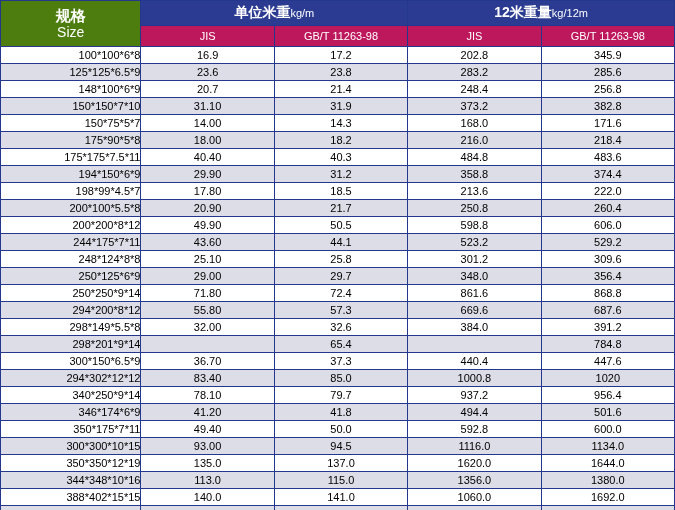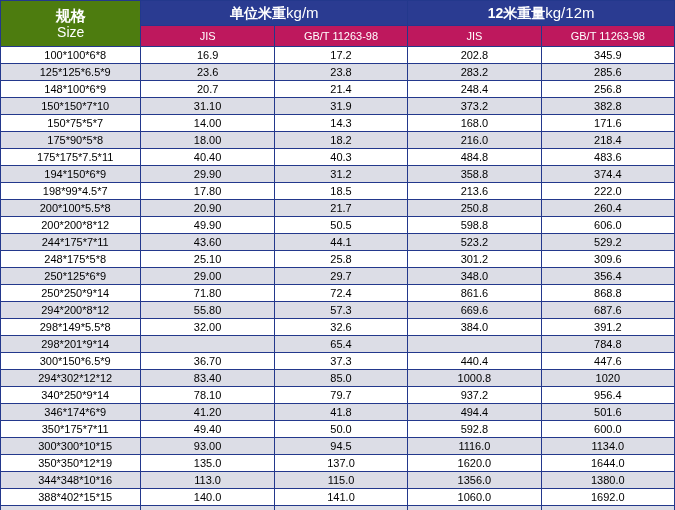--- a/index.html
+++ b/index.html
@@ -27,21 +27,21 @@
   .hdr-main {
     background: #2a3b91;
     color: #ffffff;
     text-align: center;
     vertical-align: middle;
     height: 24px;
     font-size: 14px;
     font-weight: bold;
   }
   .hdr-main .unit {
-    font-size: 15px;
+    font-size: 11px;
     font-weight: normal;
     padding-left: 0;
   }
   .hdr-sub {
     background: #be185d;
     color: #ffffff;
     text-align: center;
     vertical-align: middle;
     height: 20px;
     font-size: 11px;
@@ -64,21 +64,21 @@
   
   td.cell {
     height: 16px;
     font-size: 11px;
     color: #000000;
     text-align: center;
     vertical-align: middle;
     background: #ffffff;
   }
   td.cell.spec-col {
-    text-align: center;
+    text-align: right;
     padding-left: 9px;
   }
   tr.alt td.cell {
     background: #dcdde6;
   }
   .col-spec { width: 140px; }
   .col-num { width: 133px; }
 </style>
 </head>
 <body>
@@ -190,21 +190,21 @@
         <td class="cell">606.0</td>
       </tr>
       <tr class="alt">
         <td class="cell spec-col">244*175*7*11</td>
         <td class="cell">43.60</td>
         <td class="cell">44.1</td>
         <td class="cell">523.2</td>
         <td class="cell">529.2</td>
       </tr>
       <tr>
-        <td class="cell spec-col">248*175*5*8</td>
+        <td class="cell spec-col">248*124*8*8</td>
         <td class="cell">25.10</td>
         <td class="cell">25.8</td>
         <td class="cell">301.2</td>
         <td class="cell">309.6</td>
       </tr>
       <tr class="alt">
         <td class="cell spec-col">250*125*6*9</td>
         <td class="cell">29.00</td>
         <td class="cell">29.7</td>
         <td class="cell">348.0</td>

